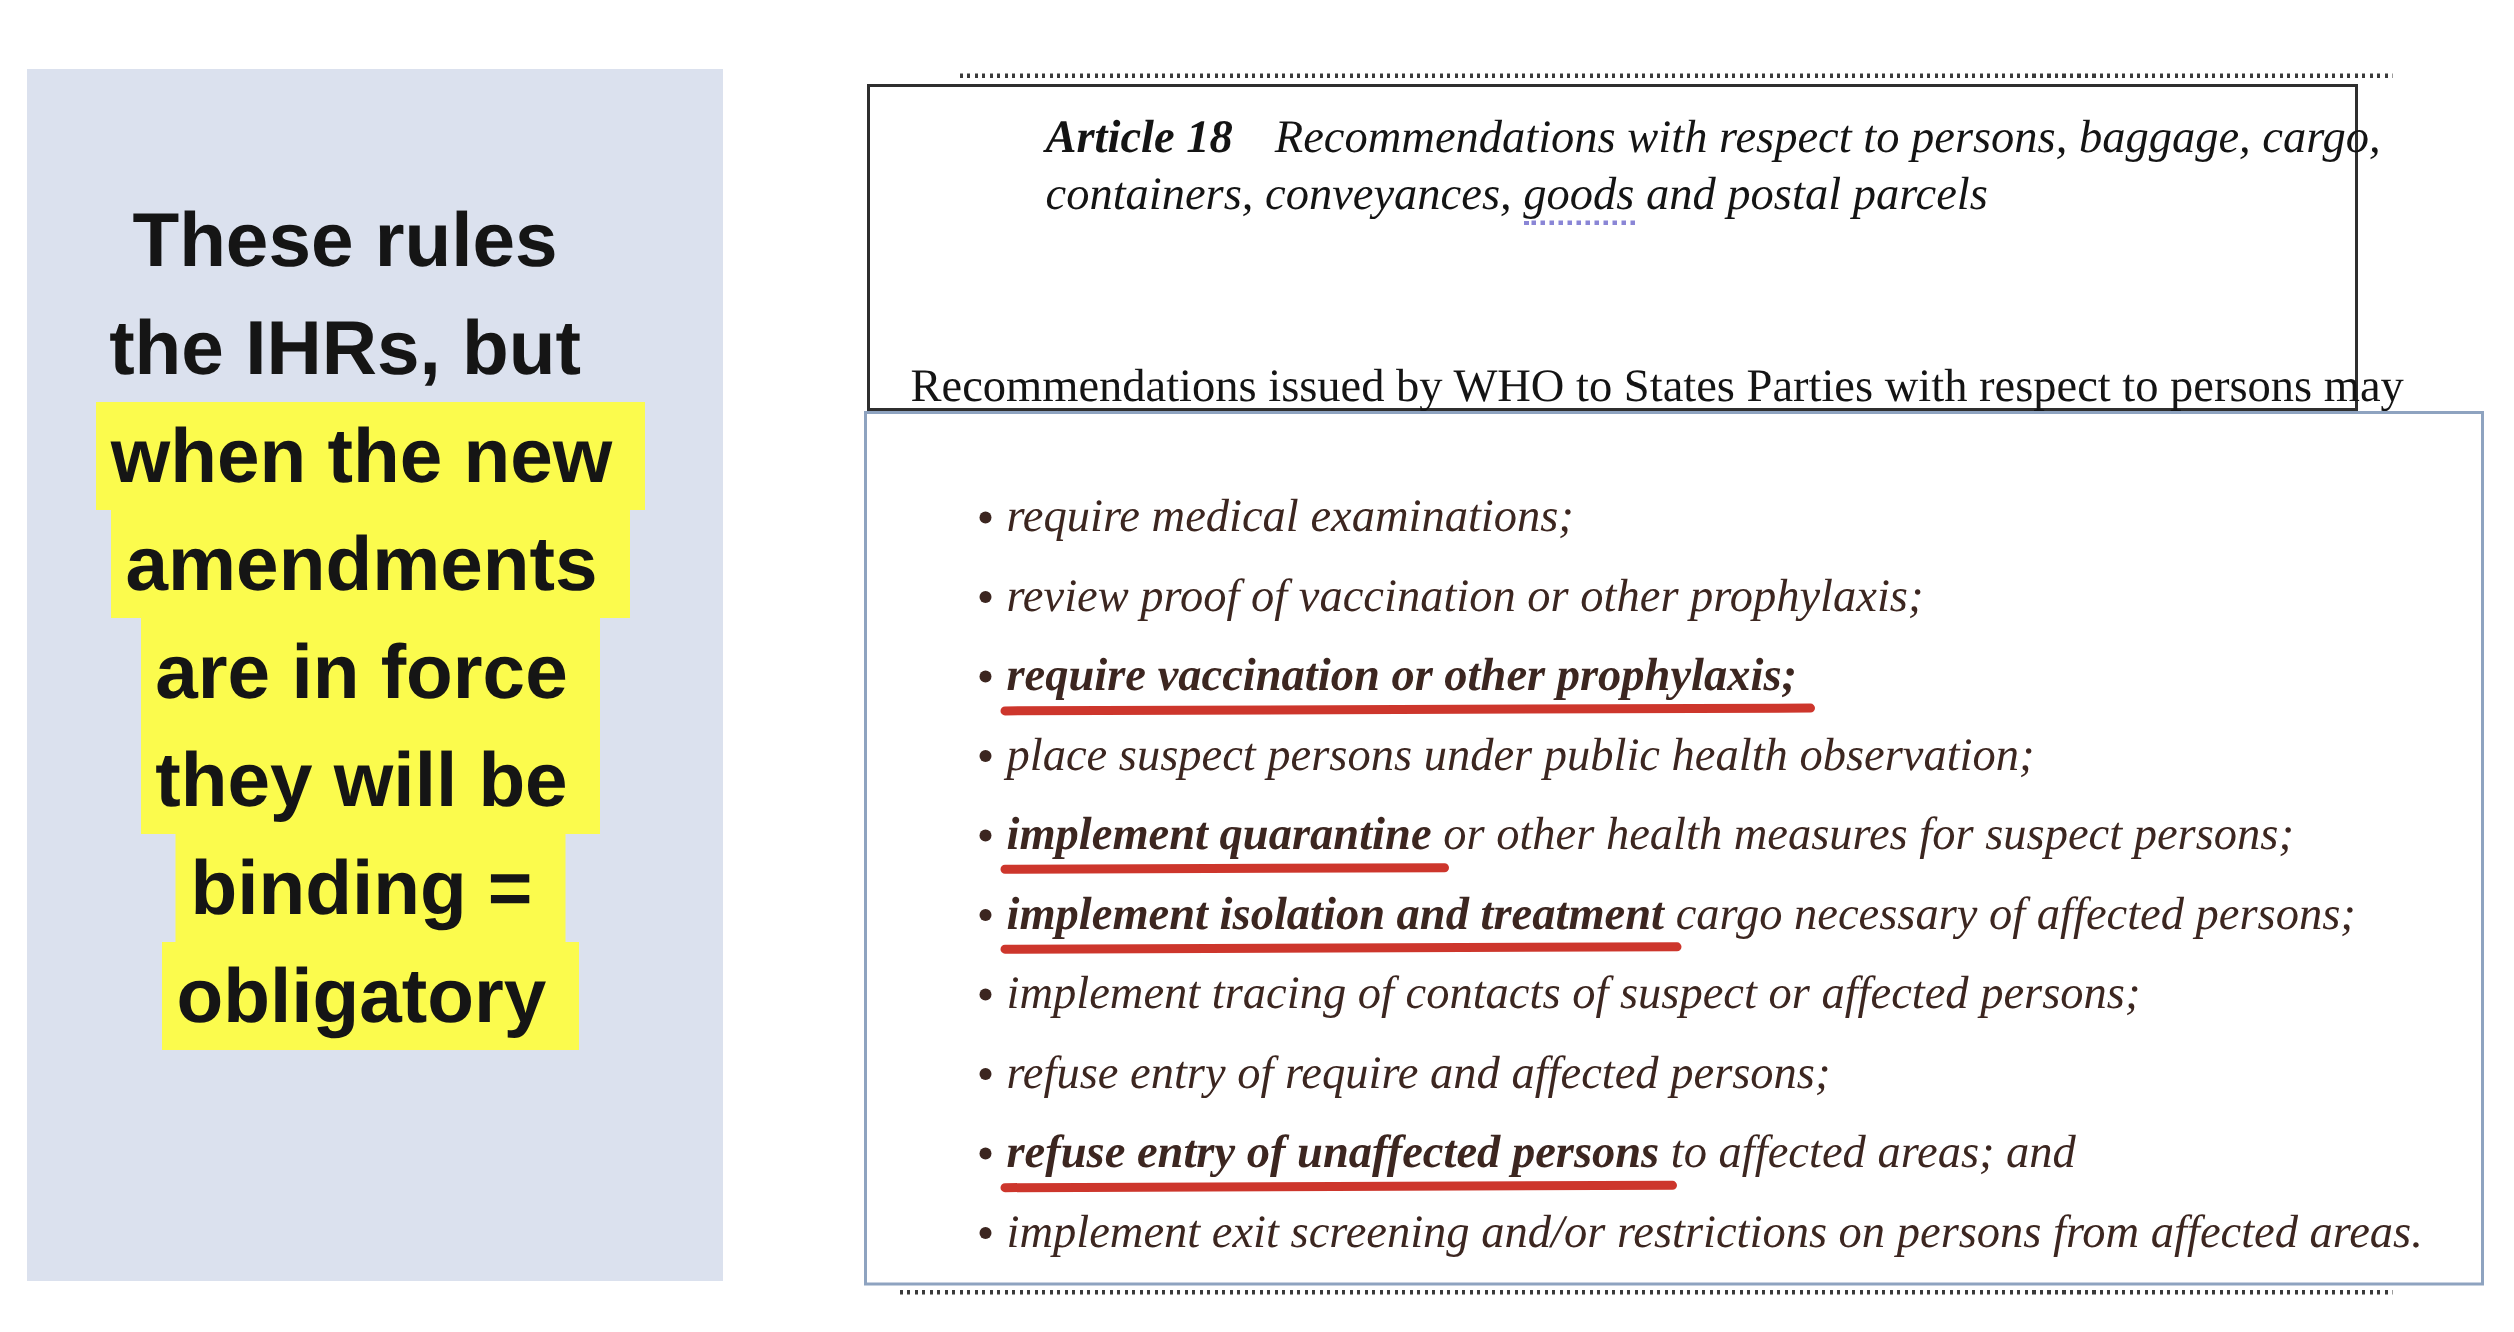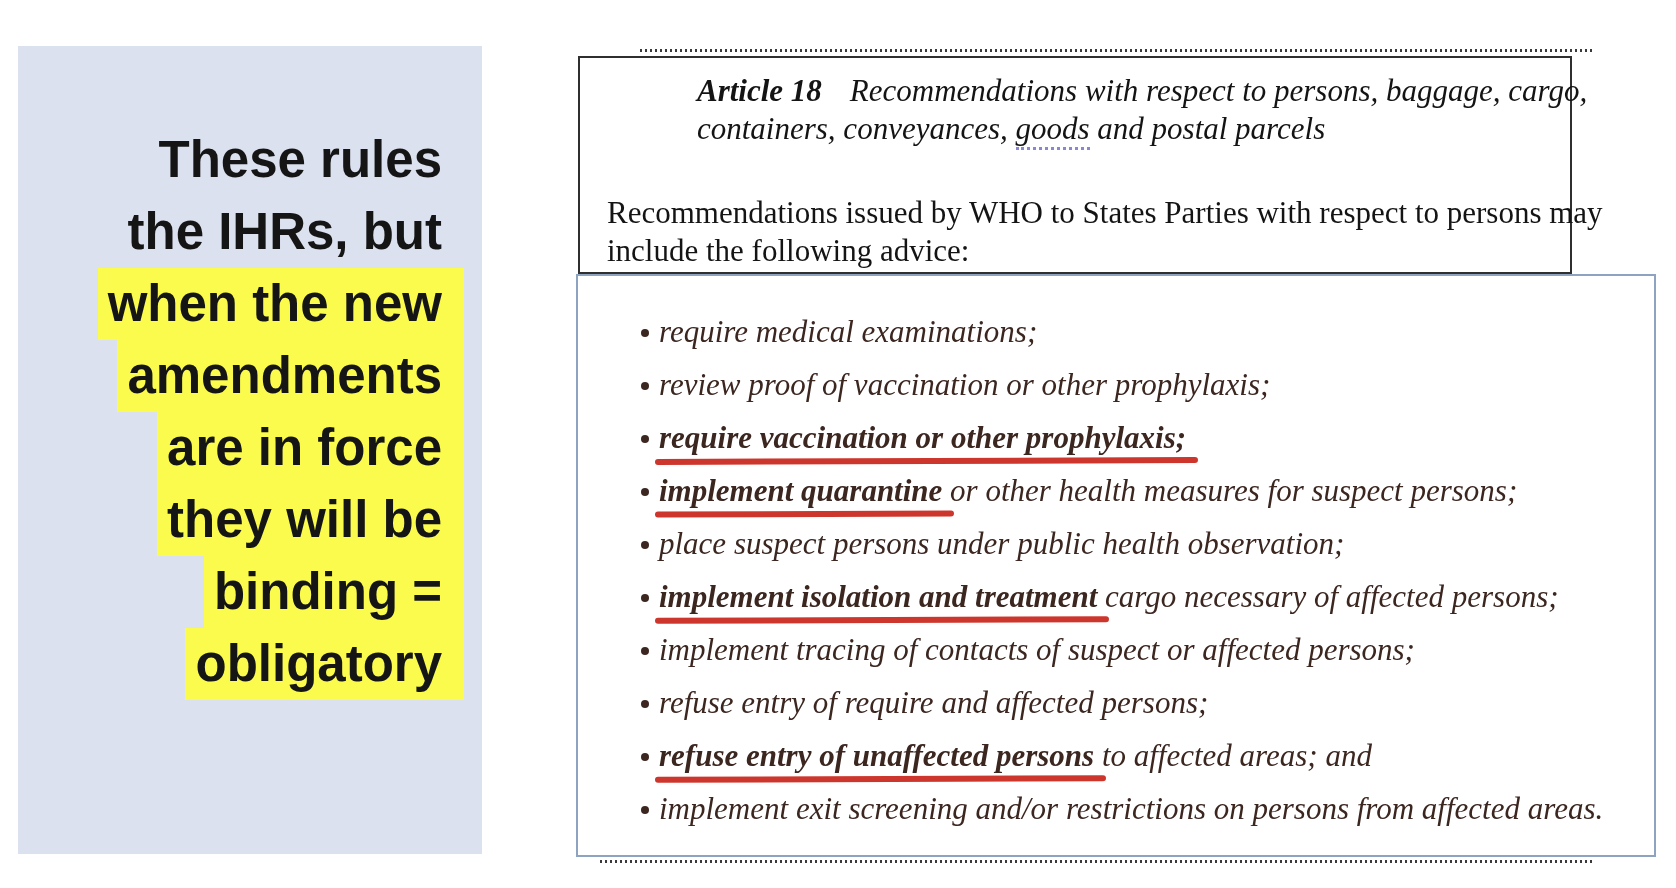--- a/index.html
+++ b/index.html
@@ -4,21 +4,21 @@
 <style>
   html,body{margin:0;padding:0;background:#ffffff;}
   #canvas{position:relative;width:1676px;height:888px;background:#ffffff;overflow:hidden;
           font-family:"Liberation Sans",sans-serif;}
 
   
   .left-panel{position:absolute;left:18px;top:46px;width:464px;height:808px;background:#dbe1ee;}
   .claim{position:absolute;top:78px;left:0;right:40px;text-align:right;
          font-family:"Liberation Sans",sans-serif;font-weight:bold;color:#151515;
          font-size:51px;line-height:72px;white-space:nowrap;}
-  .claim .ln{display:block;}
+  .claim .ln{display:block;text-align:center;}
   .claim .seg{display:inline-block;line-height:72px;}
   .claim .hl{background:#fbfb4d;padding:0 22px 0 10px;margin-right:-22px;margin-left:12px;}
 
   
   .doc-header-box{position:absolute;left:578px;top:56px;width:994px;height:218px;
                   background:#ffffff;border:2px solid #2f2f2f;box-sizing:border-box;}
   .doc-list-box{position:absolute;left:576px;top:274px;width:1080px;height:583px;
                 background:#ffffff;border:2px solid #8ea3c0;box-sizing:border-box;}
 
   .dotted-line{position:absolute;height:3px;
@@ -28,24 +28,24 @@
 
   
   .doc-serif{font-family:"Liberation Serif",serif;color:#141414;}
   .article-head{position:absolute;left:117px;top:14px;font-size:31px;line-height:38px;
                 font-style:italic;white-space:nowrap;}
   .article-label{font-weight:bold;}
   .article-title1{margin-left:28px;}
   .goods-dotted{border-bottom:3px dotted #8a86d6;padding-bottom:1px;}
   .doc-body{position:absolute;left:27px;top:136px;font-size:31px;line-height:38px;
             font-style:normal;white-space:nowrap;}
-  .doc-body .ln{display:block;}
+  .doc-body .ln{display:block;margin-top:44px;}
 
   
-  ul.advice{list-style:none;margin:0;padding:29px 16px 0 0;}
+  ul.advice{list-style:none;margin:12px;padding:29px 16px 0 0;}
   ul.advice li{position:relative;height:53px;line-height:53px;padding-left:81px;
                font-family:"Liberation Serif",serif;font-style:italic;font-size:31px;
                color:#3c2620;white-space:nowrap;}
   ul.advice li::before{content:"";position:absolute;left:63px;top:24px;width:8px;height:8px;
                        border-radius:50%;background:#3c2620;}
   .u{position:relative;font-weight:bold;}
   .u::after{content:"";position:absolute;left:-4px;right:-12px;bottom:-9px;height:6px;
             background:#cd362c;border-radius:3px;transform:rotate(-0.2deg);}
   .u:empty::after{display:none;}
 </style>
@@ -80,22 +80,22 @@
       <span class="ln">Recommendations issued by WHO to States Parties with respect to persons may</span>
       <span class="ln">include the following advice:</span>
     </div>
   </div>
 
   <div class="doc-list-box">
     <ul class="advice">
       <li><span class="u"></span><span>require medical examinations;</span></li>
       <li><span class="u"></span><span>review proof of vaccination or other prophylaxis;</span></li>
       <li><span class="u">require vaccination or other prophylaxis;</span><span></span></li>
+      <li><span class="u"></span><span>place suspect persons under public health observation;</span></li>
       <li><span class="u">implement quarantine</span><span> or other health measures for suspect persons;</span></li>
-      <li><span class="u"></span><span>place suspect persons under public health observation;</span></li>
       <li><span class="u">implement isolation and treatment</span><span> cargo necessary of affected persons;</span></li>
       <li><span class="u"></span><span>implement tracing of contacts of suspect or affected persons;</span></li>
       <li><span class="u"></span><span>refuse entry of require and affected persons;</span></li>
       <li><span class="u">refuse entry of unaffected persons</span><span> to affected areas; and</span></li>
       <li><span class="u"></span><span>implement exit screening and/or restrictions on persons from affected areas.</span></li>
     </ul>
   </div>
 
 </div>
 

